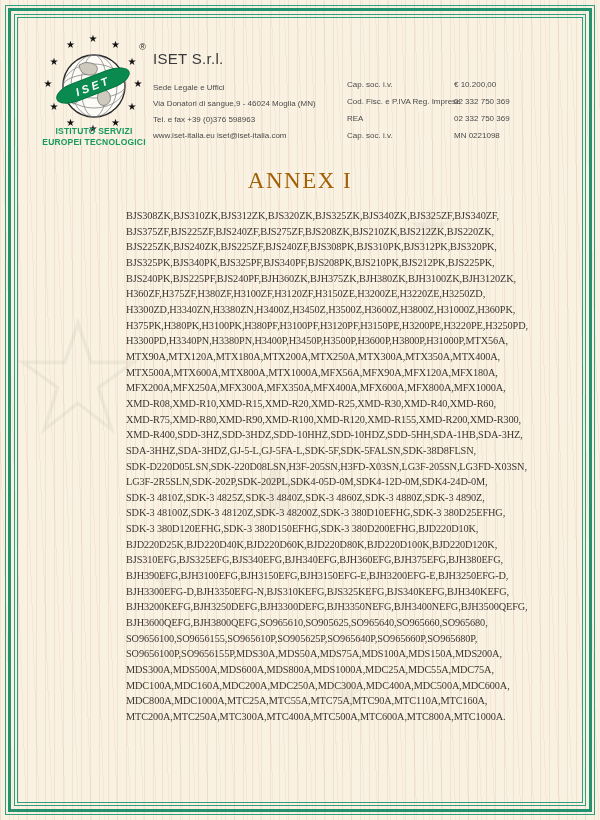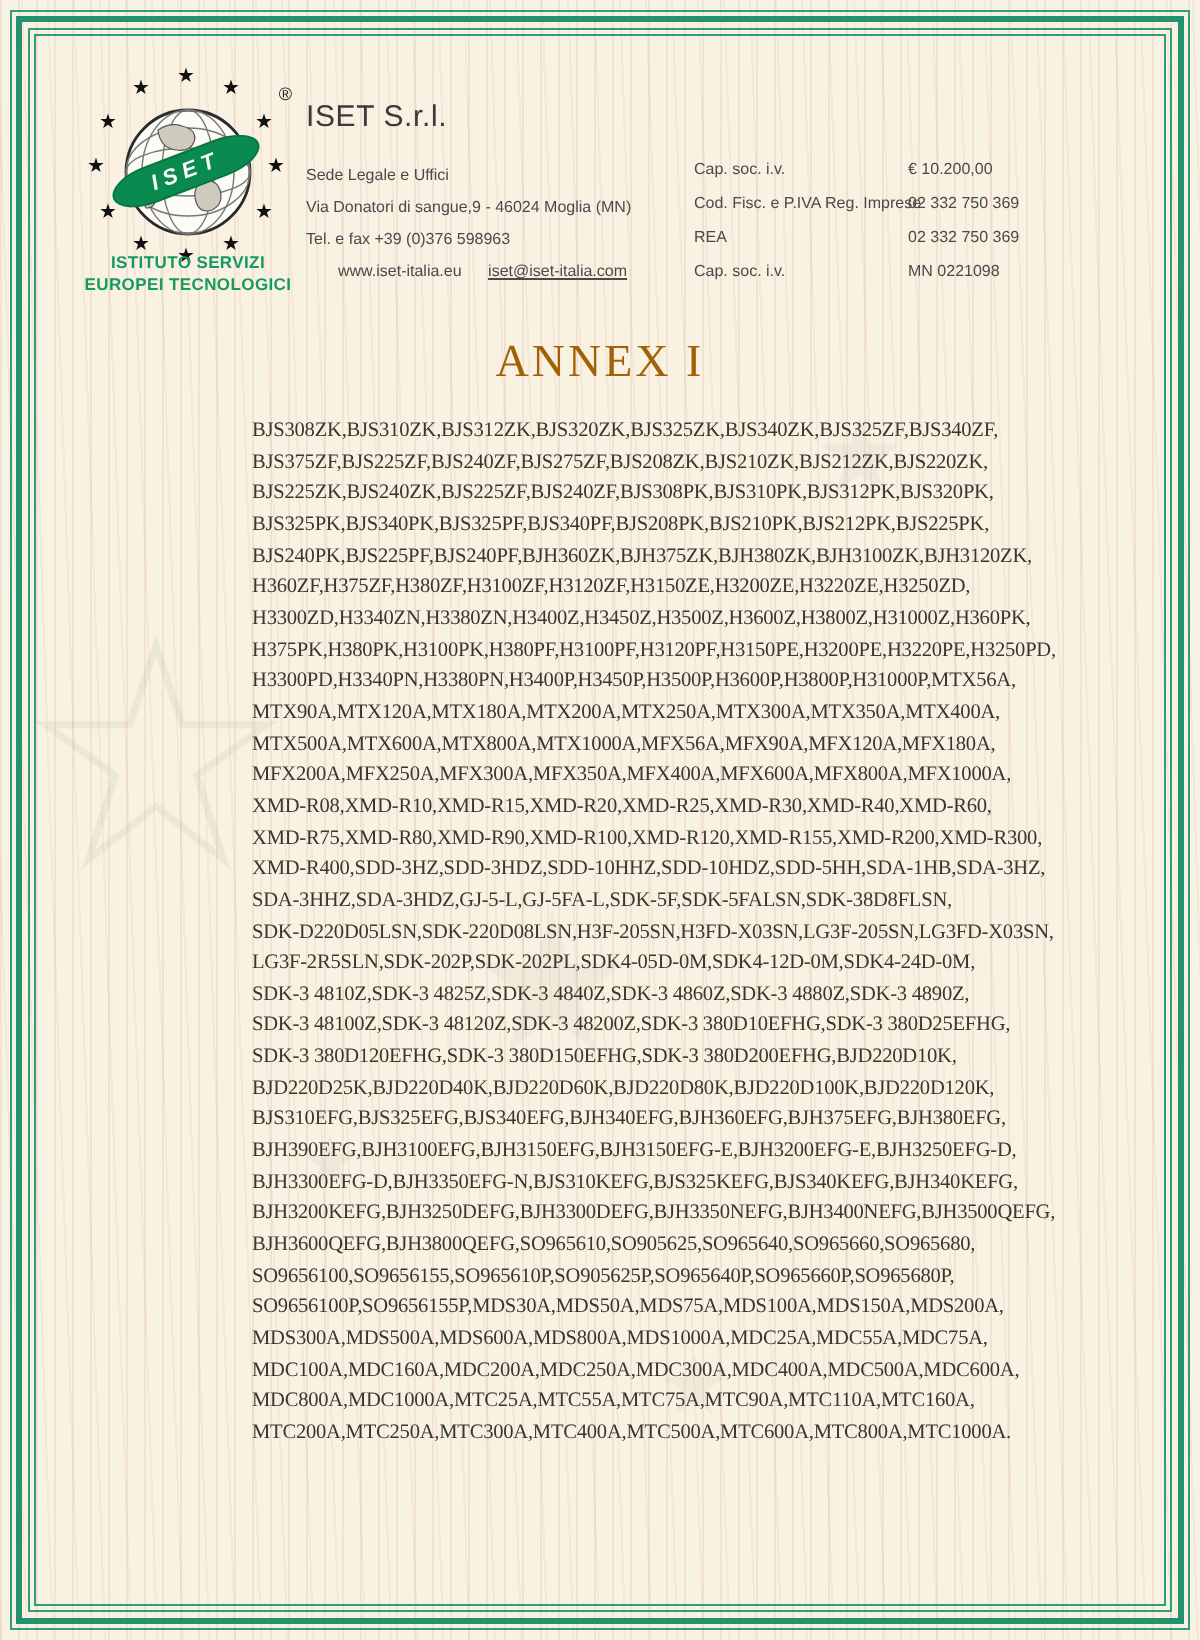--- a/index.html
+++ b/index.html
@@ -38,22 +38,22 @@
   }
   .regmark{position:absolute;right:-4px;top:8px;font-size:9px;color:#222;}
   .logo-caption{
     position:absolute;left:26px;top:126px;width:136px;text-align:center;
     color:#169a5f;font-weight:bold;font-size:8.5px;line-height:11px;letter-spacing:0.2px;
   }
   .company{position:absolute;left:153px;top:50px;}
   .company-name{font-size:15px;color:#3a3a3a;letter-spacing:0.3px;}
   .company-line{position:absolute;left:0;font-size:8px;color:#4a4a4a;white-space:nowrap;}
   .cl1{top:33px;} .cl2{top:49px;} .cl3{top:65px;} .cl4{top:81px;}
-  .company a, .weblink{color:#4a4a4a;text-decoration:none;margin-left:16px;}
-  .maillink{text-decoration:underline;margin-left:11px;color:#4a4a4a;}
+  .company a, .weblink{color:#4a4a4a;text-decoration:none;}
+  .maillink{margin-left:0;color:#4a4a4a;}
   .registry{position:absolute;left:347px;top:80px;font-size:8px;color:#4a4a4a;}
   .reg-row{display:flex;height:17px;align-items:flex-start;}
   .reg-label{width:107px;white-space:nowrap;}
   .reg-value{white-space:nowrap;}
   
   .doc-title{
     position:absolute;left:0;top:168px;width:600px;text-align:center;
     font-family:"Liberation Serif",serif;font-size:23px;letter-spacing:1.5px;color:#a16207;
   }
   .model-list{

